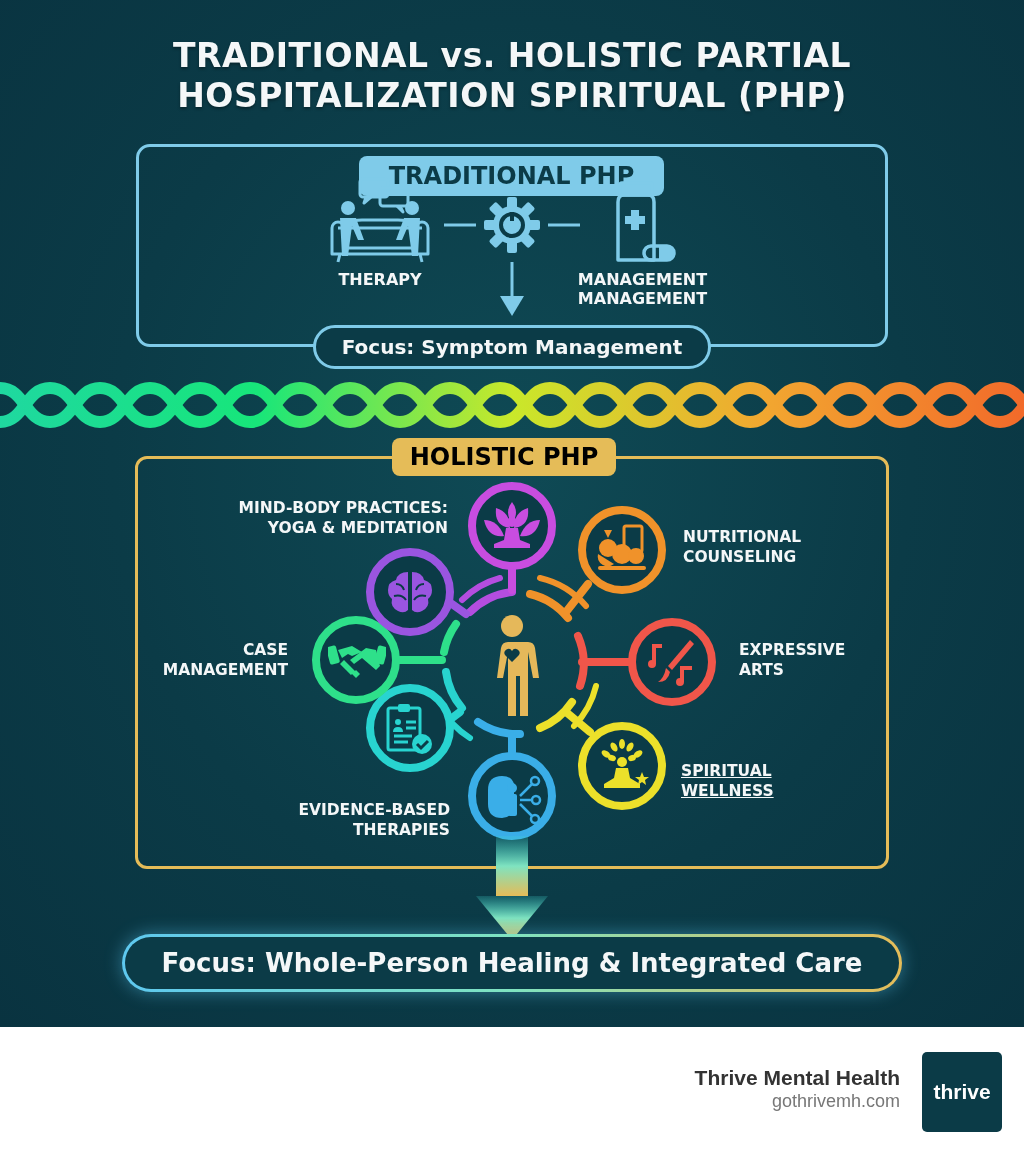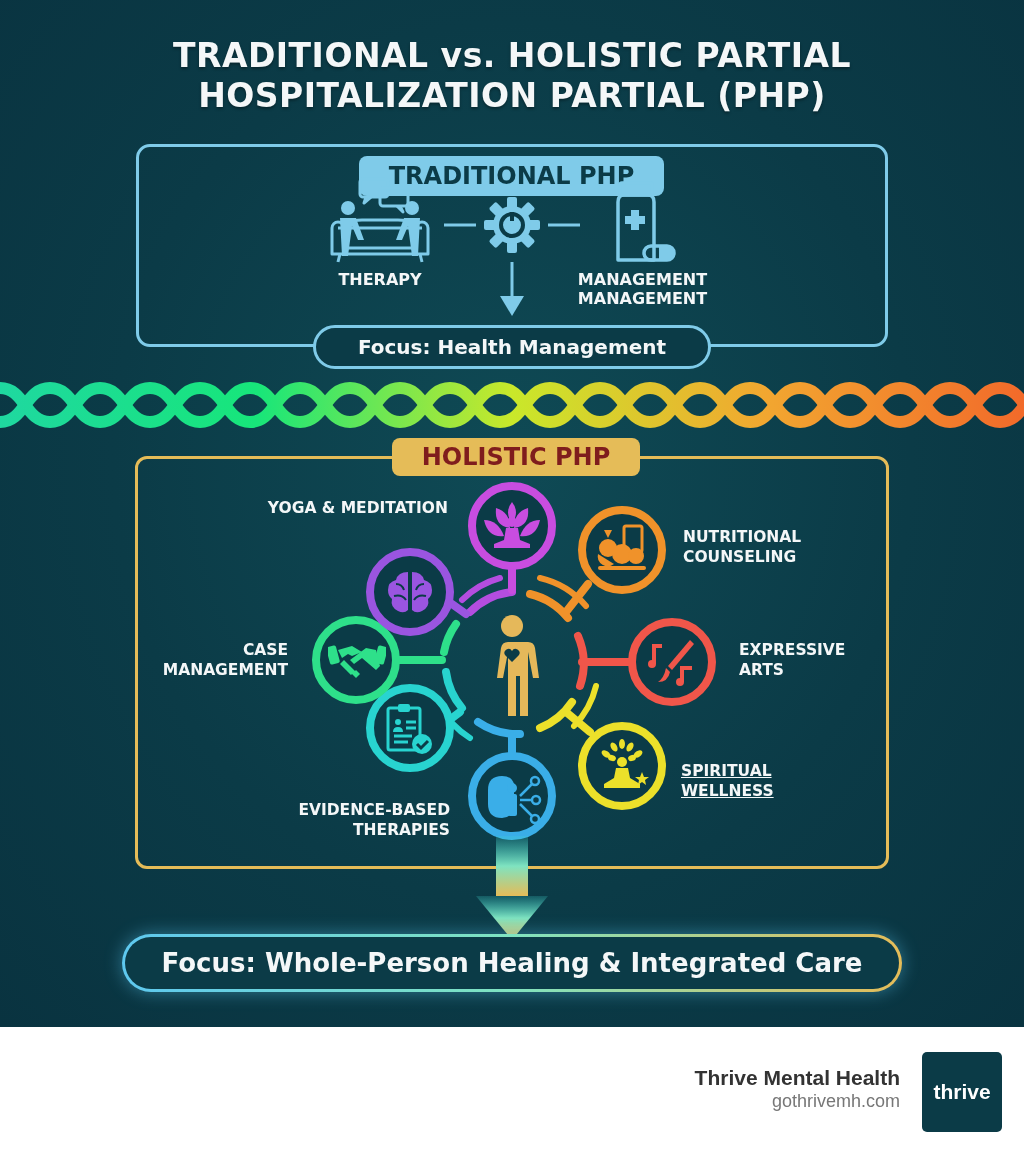--- a/index.html
+++ b/index.html
@@ -32,22 +32,22 @@
     position: absolute; left: 313px; top: 325px; width: 398px; height: 44px;
     background: #0b3b47; border: 3px solid #7fcbe9; border-radius: 22px;
     color: #f4f7f8; font-weight: bold; font-size: 20px; line-height: 38px; text-align: center;
   }
   
   .hol-box {
     position: absolute; left: 135px; top: 456px; width: 754px; height: 413px;
     border: 3px solid #e5bc58; border-radius: 12px;
   }
   .hol-tag {
-    position: absolute; left: 392px; top: 438px; width: 248px; height: 38px;
-    background: #e5bc58; border-radius: 8px; color: #7f1d1d; font-weight: bold;
+    position: absolute; left: 392px; top: 438px; width: 224px; height: 38px;
+    background: #e5bc58; border-radius: 8px; color: #000000; font-weight: bold;
     font-size: 24px; line-height: 38px; text-align: center;
   }
   .hol-label {
     position: absolute; color: #f4f7f8; font-weight: bold; font-size: 15.5px; line-height: 20px;
   }
   .hol-label.right-align { text-align: right; }
   .final-pill {
     position: absolute; left: 122px; top: 934px; width: 780px; height: 58px;
     background: #0b3b47; border-radius: 29px;
     border: 3px solid transparent;
@@ -76,21 +76,21 @@
     font-size: 21px; line-height: 80px; text-align: center;
   }
 </style>
 </head>
 <body>
 
 <div class="canvas">
 
   <div class="title">
     <div>TRADITIONAL vs. HOLISTIC PARTIAL</div>
-    <div>HOSPITALIZATION PARTIAL (PHP)</div>
+    <div>HOSPITALIZATION SPIRITUAL (PHP)</div>
   </div>
 
   <div class="trad-box"></div>
 
   <svg class="layer" width="1024" height="1027">
     <line x1="512" y1="164" x2="512" y2="190" stroke="#7fcbe9" stroke-width="3"></line>
     <line x1="444" y1="225" x2="476" y2="225" stroke="#7fcbe9" stroke-width="3"></line>
     <line x1="548" y1="225" x2="580" y2="225" stroke="#7fcbe9" stroke-width="3"></line>
     <line x1="512" y1="262" x2="512" y2="298" stroke="#7fcbe9" stroke-width="3"></line>
     <polygon points="500,296 524,296 512,316" fill="#7fcbe9"></polygon>
@@ -141,21 +141,21 @@
     <path d="M23 40 h8 v-8 h-8 z M19 36 h16 v8 h-16 z" fill="#7fcbe9"></path>
     <rect x="23" y="30" width="8" height="20" fill="#7fcbe9"></rect>
     <rect x="17" y="36" width="20" height="8" fill="#7fcbe9"></rect>
     <path d="M51 66 h8 a7 7 0 0 1 0 14 h-8 z" fill="#7fcbe9"></path>
   </svg>
   <div class="trad-label" style="left:560px;top:270px;width:165px;">
     <div>MANAGEMENT</div>
     <div>MANAGEMENT</div>
   </div>
 
-  <div class="focus-pill">Focus: Health Management</div>
+  <div class="focus-pill">Focus: Symptom Management</div>
 
   <svg class="layer" style="top:376px;" width="1024" height="58" viewBox="0 0 1024 58">
     <defs>
       <linearGradient id="ropeGrad" x1="0" y1="0" x2="1024" y2="0" gradientUnits="userSpaceOnUse">
         <stop offset="0" stop-color="#1fd8a0"></stop>
         <stop offset="0.25" stop-color="#17e67a"></stop>
         <stop offset="0.5" stop-color="#c9e82a"></stop>
         <stop offset="0.75" stop-color="#f2a630"></stop>
         <stop offset="1" stop-color="#f26a2a"></stop>
       </linearGradient>
@@ -307,20 +307,21 @@
     <g fill="#9a55e0">
       <path d="M22 4 q-10 0 -12 8 q-8 2 -8 10 q0 6 4 9 q-2 8 6 12 q6 3 10 -1 z"></path>
       <path d="M26 4 q10 0 12 8 q8 2 8 10 q0 6 -4 9 q2 8 -6 12 q-6 3 -10 -1 z"></path>
     </g>
     <g fill="none" stroke="#0b3b47" stroke-width="2">
       <path d="M10 16 q6 0 8 6 M8 28 q8 -2 12 4 M38 16 q-6 0 -8 6 M40 28 q-8 -2 -12 4"></path>
     </g>
   </svg>
 
   <div class="hol-label right-align" style="left:200px;top:498px;width:248px;">
+    <div>MIND-BODY PRACTICES:</div>
     <div>YOGA &amp; MEDITATION</div>
   </div>
   <div class="hol-label" style="left:683px;top:527px;width:180px;">
     <div>NUTRITIONAL</div>
     <div>COUNSELING</div>
   </div>
   <div class="hol-label" style="left:739px;top:640px;width:140px;">
     <div>EXPRESSIVE</div>
     <div>ARTS</div>
   </div>

